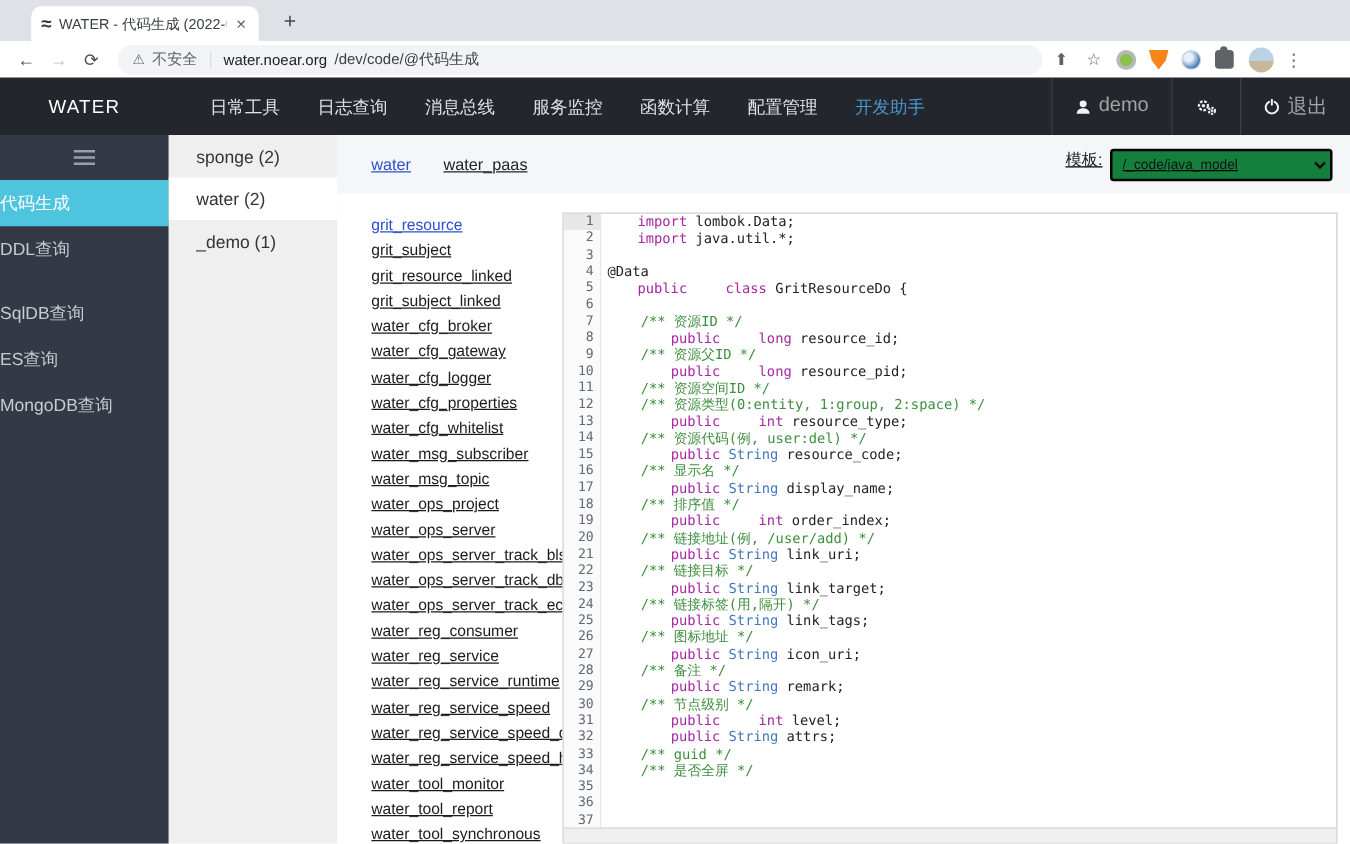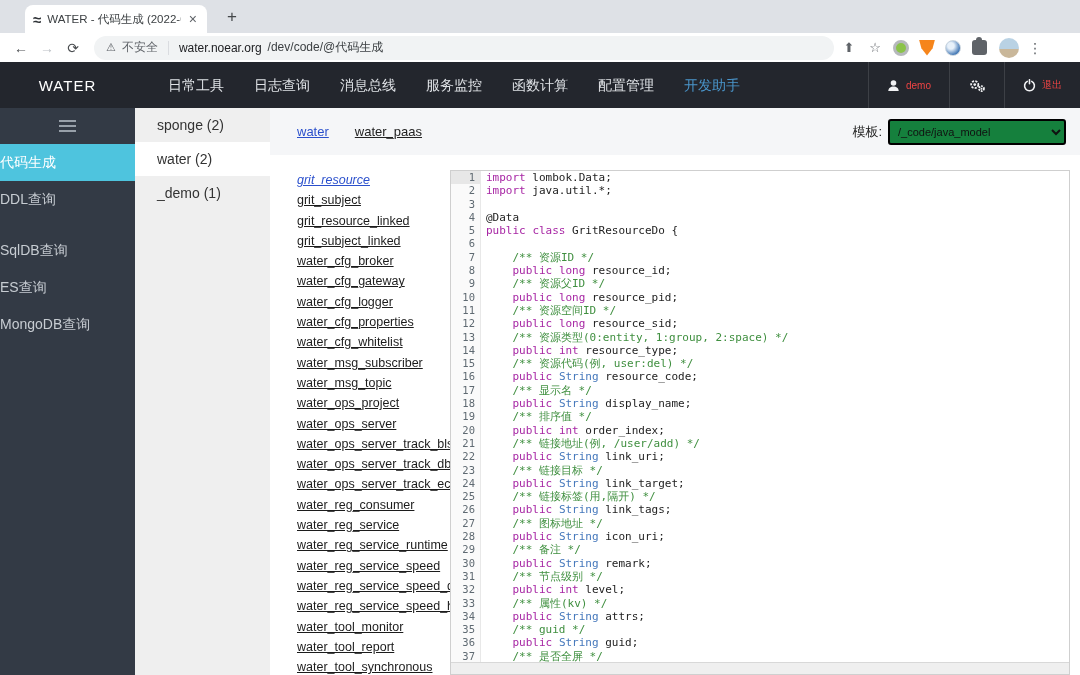--- a/index.html
+++ b/index.html
@@ -43,21 +43,21 @@
 
   
   .appnav { position:absolute; left:0; top:62px; width:1080px; height:46px; background:#23262d;
             display:flex; align-items:center; color:#e4e6e9; }
   .brand { width:135px; text-align:center; font-size:15px; letter-spacing:1px; color:#fff; }
   .app-menu { display:flex; align-items:center; margin-left:18px; }
   .nav-item { font-size:14px; padding:0 15px; color:#dfe2e6; cursor:pointer; line-height:46px; }
   .nav-item.active { color:#4a96cc; }
   .nav-right { margin-left:auto; display:flex; align-items:stretch; height:46px; }
   .nav-sec { display:flex; align-items:center; padding:0 18px; border-left:1px solid rgba(255,255,255,.12);
-             gap:6px; font-size:10px; color:#ef4444; }
+             gap:6px; font-size:16px; color:#a3a3a3; }
   .icon-svg { display:inline-block; vertical-align:middle; }
 
   
   .sidebar { position:absolute; left:0; top:108px; width:135px; height:567px; background:#333a45; }
   .burger { height:36px; display:flex; align-items:center; justify-content:center; flex-direction:column; gap:3px; cursor:pointer; }
   .burger span { display:block; width:17px; height:2px; background:#98a0a9; }
   .side-item { height:37px; line-height:37px; font-size:14px; color:#c7ccd2; cursor:pointer; }
   .side-item.active { background:#4ec4de; color:#fff; }
   .side-item.gap { margin-top:14px; }
 
@@ -65,47 +65,47 @@
   .groups { position:absolute; left:135px; top:108px; width:135px; height:567px; background:#efefef; }
   .group-item { height:34px; line-height:34px; padding-left:22px; font-size:14px; color:#333; cursor:pointer; }
   .group-item.selected { background:#fff; }
 
   
   .main { position:absolute; left:270px; top:108px; width:810px; height:567px; background:#fff; }
   .topbar { position:absolute; left:0; top:0; width:810px; height:47px; background:#f5f6f8;
             display:flex; align-items:center; padding:0 14px 0 27px; }
   .ds-tab { font-size:13px; text-decoration:underline; margin-right:26px; cursor:pointer; color:#222; }
   .ds-tab.active { color:#2b50cc; }
-  .tpl-wrap { margin-left:auto; display:flex; align-items:center; gap:6px; }
+  .tpl-wrap { margin-left:auto; display:flex; align-items:flex-start; gap:6px;text-decoration:underline; }
   .tpl-label { font-size:13px; color:#222; }
   .tpl-select { width:178px; height:26px; font-size:11px; font-family:"Liberation Sans",sans-serif;
                 border:2px solid #000000; border-radius:3px; background:#15803d; color:#111; padding:0 4px; }
 
   .tables { position:absolute; left:27px; top:62px; width:165px; height:505px; overflow:hidden; }
   .table-link { display:block; font-size:12.5px; line-height:20.3px; color:#1c1c1c;
                 text-decoration:underline; white-space:nowrap; cursor:pointer; }
-  .table-link.active { color:#2b50cc;font-style:italic; }
+  .table-link.active { color:#2b50cc; }
 
   .codebox { position:absolute; left:180px; top:62px; width:620px; height:505px;
              border:1px solid #cfcfcf; background:#fff; overflow:hidden; }
   .code-scroll { display:flex; height:492px; overflow:hidden; }
   .gutter { width:30px; background:#fafafa; border-right:1px solid #e8e8e8; flex:none; }
   .gut-line { height:13.3px; line-height:13.3px; font-family:"DejaVu Sans Mono", monospace;
               font-size:10.5px; color:#5f6a72; text-align:right; padding-right:5px; }
   .gut-line.first { background:#e7e7e7; }
   .codepane { flex:1; padding-left:5px; overflow:hidden; }
   .code-line { height:13.3px; line-height:13.3px; font-family:"DejaVu Sans Mono", monospace;
                font-size:11px; color:#222; white-space:pre; }
   .tk-k { color:#a726a4; }
   .tk-t { color:#4477bb; }
   .tk-c { color:#3f8f3f; }
   .hscroll { position:absolute; left:0; bottom:0; width:100%; height:12px; background:#efefef;
              border-top:1px solid #d8d8d8; }
 </style>
-<style>.side-item.active{background:#4ec4de;}.nav-item.active{color:#4a96cc;}.ds-tab.active,.table-link.active{color:#2b50cc;}.tk-k{color:#a726a4;}.tk-t{color:#4477bb;}.tk-c{color:#3f8f3f;}</style></head>
+<style>.side-item.active{background:#4ec4de;}.nav-item.active{color:#4a96cc;}.ds-tab.active,.table-link.active{color:#2b50cc;}.tk-k{color:#a726a4;margin-left:24px;}.tk-t{color:#4477bb;}.tk-c{color:#3f8f3f;}</style></head>
 <body>
 
 <div class="screen">
 
   <div class="tabstrip">
     <div class="tab">
       <span class="tab-favicon">≈</span>
       <span class="tab-title">WATER - 代码生成 (2022-03-1</span>
       <span class="tab-close">×</span>
     </div>
@@ -279,45 +279,42 @@
             <div class="code-line"><span class="tk-k">import</span><span> java.util.*;</span></div>
             <div class="code-line">&nbsp;</div>
             <div class="code-line"><span>@Data</span></div>
             <div class="code-line"><span class="tk-k">public</span><span> </span><span class="tk-k">class</span><span> GritResourceDo {</span></div>
             <div class="code-line">&nbsp;</div>
             <div class="code-line"><span>    </span><span class="tk-c">/** 资源ID */</span></div>
             <div class="code-line"><span>    </span><span class="tk-k">public</span><span> </span><span class="tk-k">long</span><span> resource_id;</span></div>
             <div class="code-line"><span>    </span><span class="tk-c">/** 资源父ID */</span></div>
             <div class="code-line"><span>    </span><span class="tk-k">public</span><span> </span><span class="tk-k">long</span><span> resource_pid;</span></div>
             <div class="code-line"><span>    </span><span class="tk-c">/** 资源空间ID */</span></div>
-            <div class="code-line"><span>    </span><span class="tk-k">public</span><span> </span><span class="tk-k">long</span><span> resource_sid;</span></div>
             <div class="code-line"><span>    </span><span class="tk-c">/** 资源类型(0:entity, 1:group, 2:space) */</span></div>
             <div class="code-line"><span>    </span><span class="tk-k">public</span><span> </span><span class="tk-k">int</span><span> resource_type;</span></div>
             <div class="code-line"><span>    </span><span class="tk-c">/** 资源代码(例, user:del) */</span></div>
             <div class="code-line"><span>    </span><span class="tk-k">public</span><span> </span><span class="tk-t">String</span><span> resource_code;</span></div>
             <div class="code-line"><span>    </span><span class="tk-c">/** 显示名 */</span></div>
             <div class="code-line"><span>    </span><span class="tk-k">public</span><span> </span><span class="tk-t">String</span><span> display_name;</span></div>
             <div class="code-line"><span>    </span><span class="tk-c">/** 排序值 */</span></div>
             <div class="code-line"><span>    </span><span class="tk-k">public</span><span> </span><span class="tk-k">int</span><span> order_index;</span></div>
             <div class="code-line"><span>    </span><span class="tk-c">/** 链接地址(例, /user/add) */</span></div>
             <div class="code-line"><span>    </span><span class="tk-k">public</span><span> </span><span class="tk-t">String</span><span> link_uri;</span></div>
             <div class="code-line"><span>    </span><span class="tk-c">/** 链接目标 */</span></div>
             <div class="code-line"><span>    </span><span class="tk-k">public</span><span> </span><span class="tk-t">String</span><span> link_target;</span></div>
             <div class="code-line"><span>    </span><span class="tk-c">/** 链接标签(用,隔开) */</span></div>
             <div class="code-line"><span>    </span><span class="tk-k">public</span><span> </span><span class="tk-t">String</span><span> link_tags;</span></div>
             <div class="code-line"><span>    </span><span class="tk-c">/** 图标地址 */</span></div>
             <div class="code-line"><span>    </span><span class="tk-k">public</span><span> </span><span class="tk-t">String</span><span> icon_uri;</span></div>
             <div class="code-line"><span>    </span><span class="tk-c">/** 备注 */</span></div>
             <div class="code-line"><span>    </span><span class="tk-k">public</span><span> </span><span class="tk-t">String</span><span> remark;</span></div>
             <div class="code-line"><span>    </span><span class="tk-c">/** 节点级别 */</span></div>
             <div class="code-line"><span>    </span><span class="tk-k">public</span><span> </span><span class="tk-k">int</span><span> level;</span></div>
-            <div class="code-line"><span>    </span><span class="tk-c">/** 属性(kv) */</span></div>
             <div class="code-line"><span>    </span><span class="tk-k">public</span><span> </span><span class="tk-t">String</span><span> attrs;</span></div>
             <div class="code-line"><span>    </span><span class="tk-c">/** guid */</span></div>
-            <div class="code-line"><span>    </span><span class="tk-k">public</span><span> </span><span class="tk-t">String</span><span> guid;</span></div>
             <div class="code-line"><span>    </span><span class="tk-c">/** 是否全屏 */</span></div>
           </div>
       </div>
       <div class="hscroll"></div>
     </div>
   </div>
 
 </div>
 
 </body></html>

